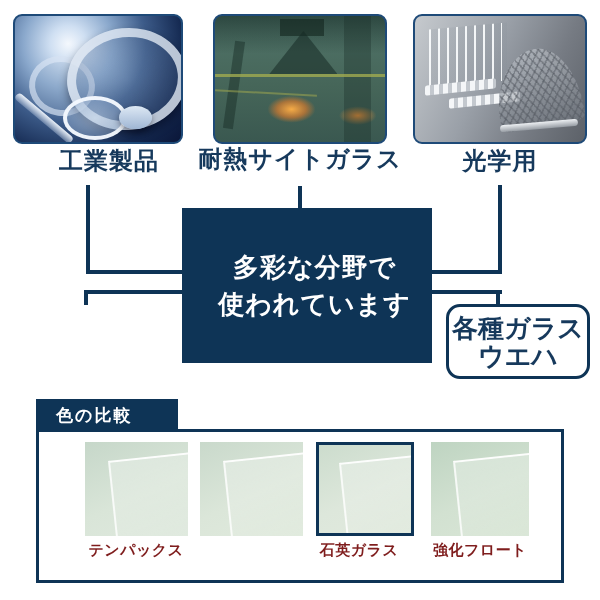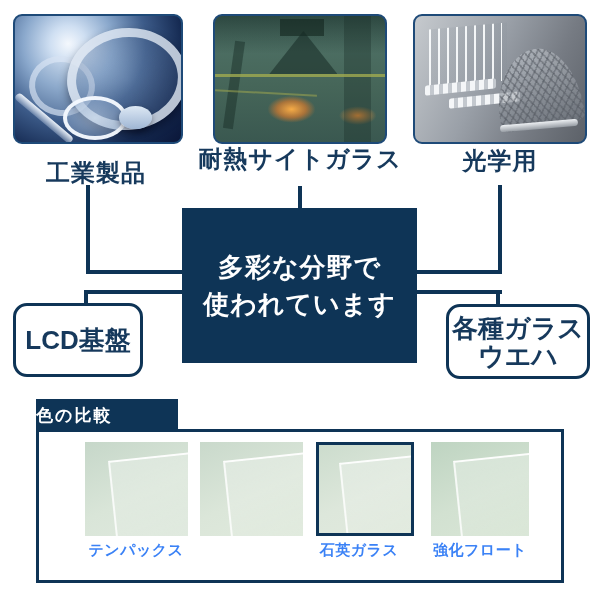--- a/index.html
+++ b/index.html
@@ -84,73 +84,73 @@
   }
   .p3 .rod3 {
     position:absolute; left:50%; top:84%; width:46%; height:7px; border-radius:4px;
     background:linear-gradient(#eef1f4,#969ca3); transform:rotate(-5deg);
   }
   
   .toplabel {
     position:absolute; top:147px; height:28px; line-height:28px; text-align:center;
     font-size:24px; font-weight:800; color:#16395c; letter-spacing:1px; white-space:nowrap;
   }
-  .tl1 { left:11px;  width:170px;margin-top:12px; }
+  .tl1 { left:24px;  width:170px; }
   .tl2 { left:195px; width:210px;font-family:Liberation Mono, monospace; }
   .tl3 { left:413px; width:174px; }
   
   .line { position:absolute; background:#0e3456; }
   .v-left   { left:86px;  top:185px; width:4px;  height:89px; }
   .h-left   { left:86px;  top:270px; width:96px; height:4px;  }
   .v-center { left:298px; top:186px; width:4px;  height:24px; }
   .v-right  { left:498px; top:185px; width:4px;  height:89px; }
   .h-right  { left:417px; top:270px; width:85px; height:4px;  }
   .h-lcd    { left:84px;  top:290px; width:98px; height:4px;  }
   .v-lcd    { left:84px;  top:290px; width:4px;  height:15px; }
   .h-wafer  { left:417px; top:290px; width:85px; height:4px;  }
   .v-wafer  { left:496px; top:290px; width:4px;  height:16px; }
   
   .centerbox {
     position:absolute; left:182px; top:208px; width:235px; height:155px;
     background:#0e3456; color:#ffffff; display:flex; align-items:center; justify-content:center;
     text-align:center; font-size:26px; font-weight:800; line-height:37px;
-    white-space:pre-line; letter-spacing:1px;
+    white-space:pre-line; letter-spacing:1px;padding-left:15px;
   }
   .sidebox {
     position:absolute; box-sizing:border-box; background:#ffffff;
     border:3.5px solid #0e3456; border-radius:14px;
     display:flex; align-items:center; justify-content:center; text-align:center;
     color:#16395c; font-weight:800; white-space:pre-line;
   }
   .lcdbox   { left:13px;  top:303px; width:130px; height:74px; font-size:26px; }
   .waferbox { left:446px; top:304px; width:144px; height:75px; font-size:26px; line-height:28px; }
   
   .panel {
     position:absolute; left:36px; top:429px; width:528px; height:154px;
     box-sizing:border-box; border:3px solid #0e3456; background:#ffffff;
   }
   .panel-tab {
     position:absolute; left:36px; top:399px; width:142px; height:33px;
     box-sizing:border-box; background:#0e3456; color:#ffffff;
-    font-size:17px; font-weight:700; line-height:33px; letter-spacing:2px;
+    font-size:17px; font-weight:700; line-height:33px; padding-left:20px; letter-spacing:2px;
   }
   .sample { position:absolute; top:442px; height:94px; overflow:hidden; }
   .s1 { left:85px;  width:103px; background:linear-gradient(155deg,#c6d7c9 0%,#d9e5d8 55%,#dfe9de 100%); }
   .s2 { left:200px; width:103px; background:linear-gradient(155deg,#c9d9cb 0%,#dbe6d9 55%,#e0eadd 100%); }
   .s3 { left:316px; width:98px;  background:linear-gradient(155deg,#ccdccd 0%,#dde7db 55%,#e1eade 100%);
         box-sizing:border-box; border:3px solid #0e3456; }
   .s4 { left:431px; width:98px;  background:linear-gradient(155deg,#bed4c1 0%,#d2e1d1 55%,#d9e6d6 100%); }
   .plate {
     position:absolute; left:22%; top:20%; width:120%; height:120%;
     border-top:2px solid rgba(255,255,255,.95); border-left:2px solid rgba(255,255,255,.8);
     background:linear-gradient(160deg, rgba(255,255,255,.30), rgba(255,255,255,.04) 65%);
     transform:rotate(-6deg); transform-origin:top left;
   }
   .slabel {
-    position:absolute; top:541px; font-size:15px; font-weight:800; color:#3b82f6;
+    position:absolute; top:541px; font-size:15px; font-weight:800; color:#7f1d1d;
     line-height:18px; text-align:center; white-space:pre-line; letter-spacing:0.5px;
   }
   .sl1 { left:77px;  width:118px; }
   .sl2 { left:200px; width:125px; text-align:left; }
   .sl3 { left:300px; width:118px; }
   .sl4 { left:421px; width:118px; }
 </style>
 </head>
 <body>
 
@@ -189,21 +189,20 @@
   <div class="line v-right"></div>
   <div class="line h-right"></div>
   <div class="line h-lcd"></div>
   <div class="line v-lcd"></div>
   <div class="line h-wafer"></div>
   <div class="line v-wafer"></div>
 
   <div class="centerbox">多彩な分野で
 使われています</div>
 
-  <div class="sidebox lcdbox">LCD基盤</div>
   <div class="sidebox waferbox">各種ガラス
 ウエハ</div>
 
   <div class="panel-tab">色の比較</div>
   <div class="panel"></div>
 
   <div class="sample s1">
       <div class="plate"></div>
     </div>
   <div class="sample s2">

